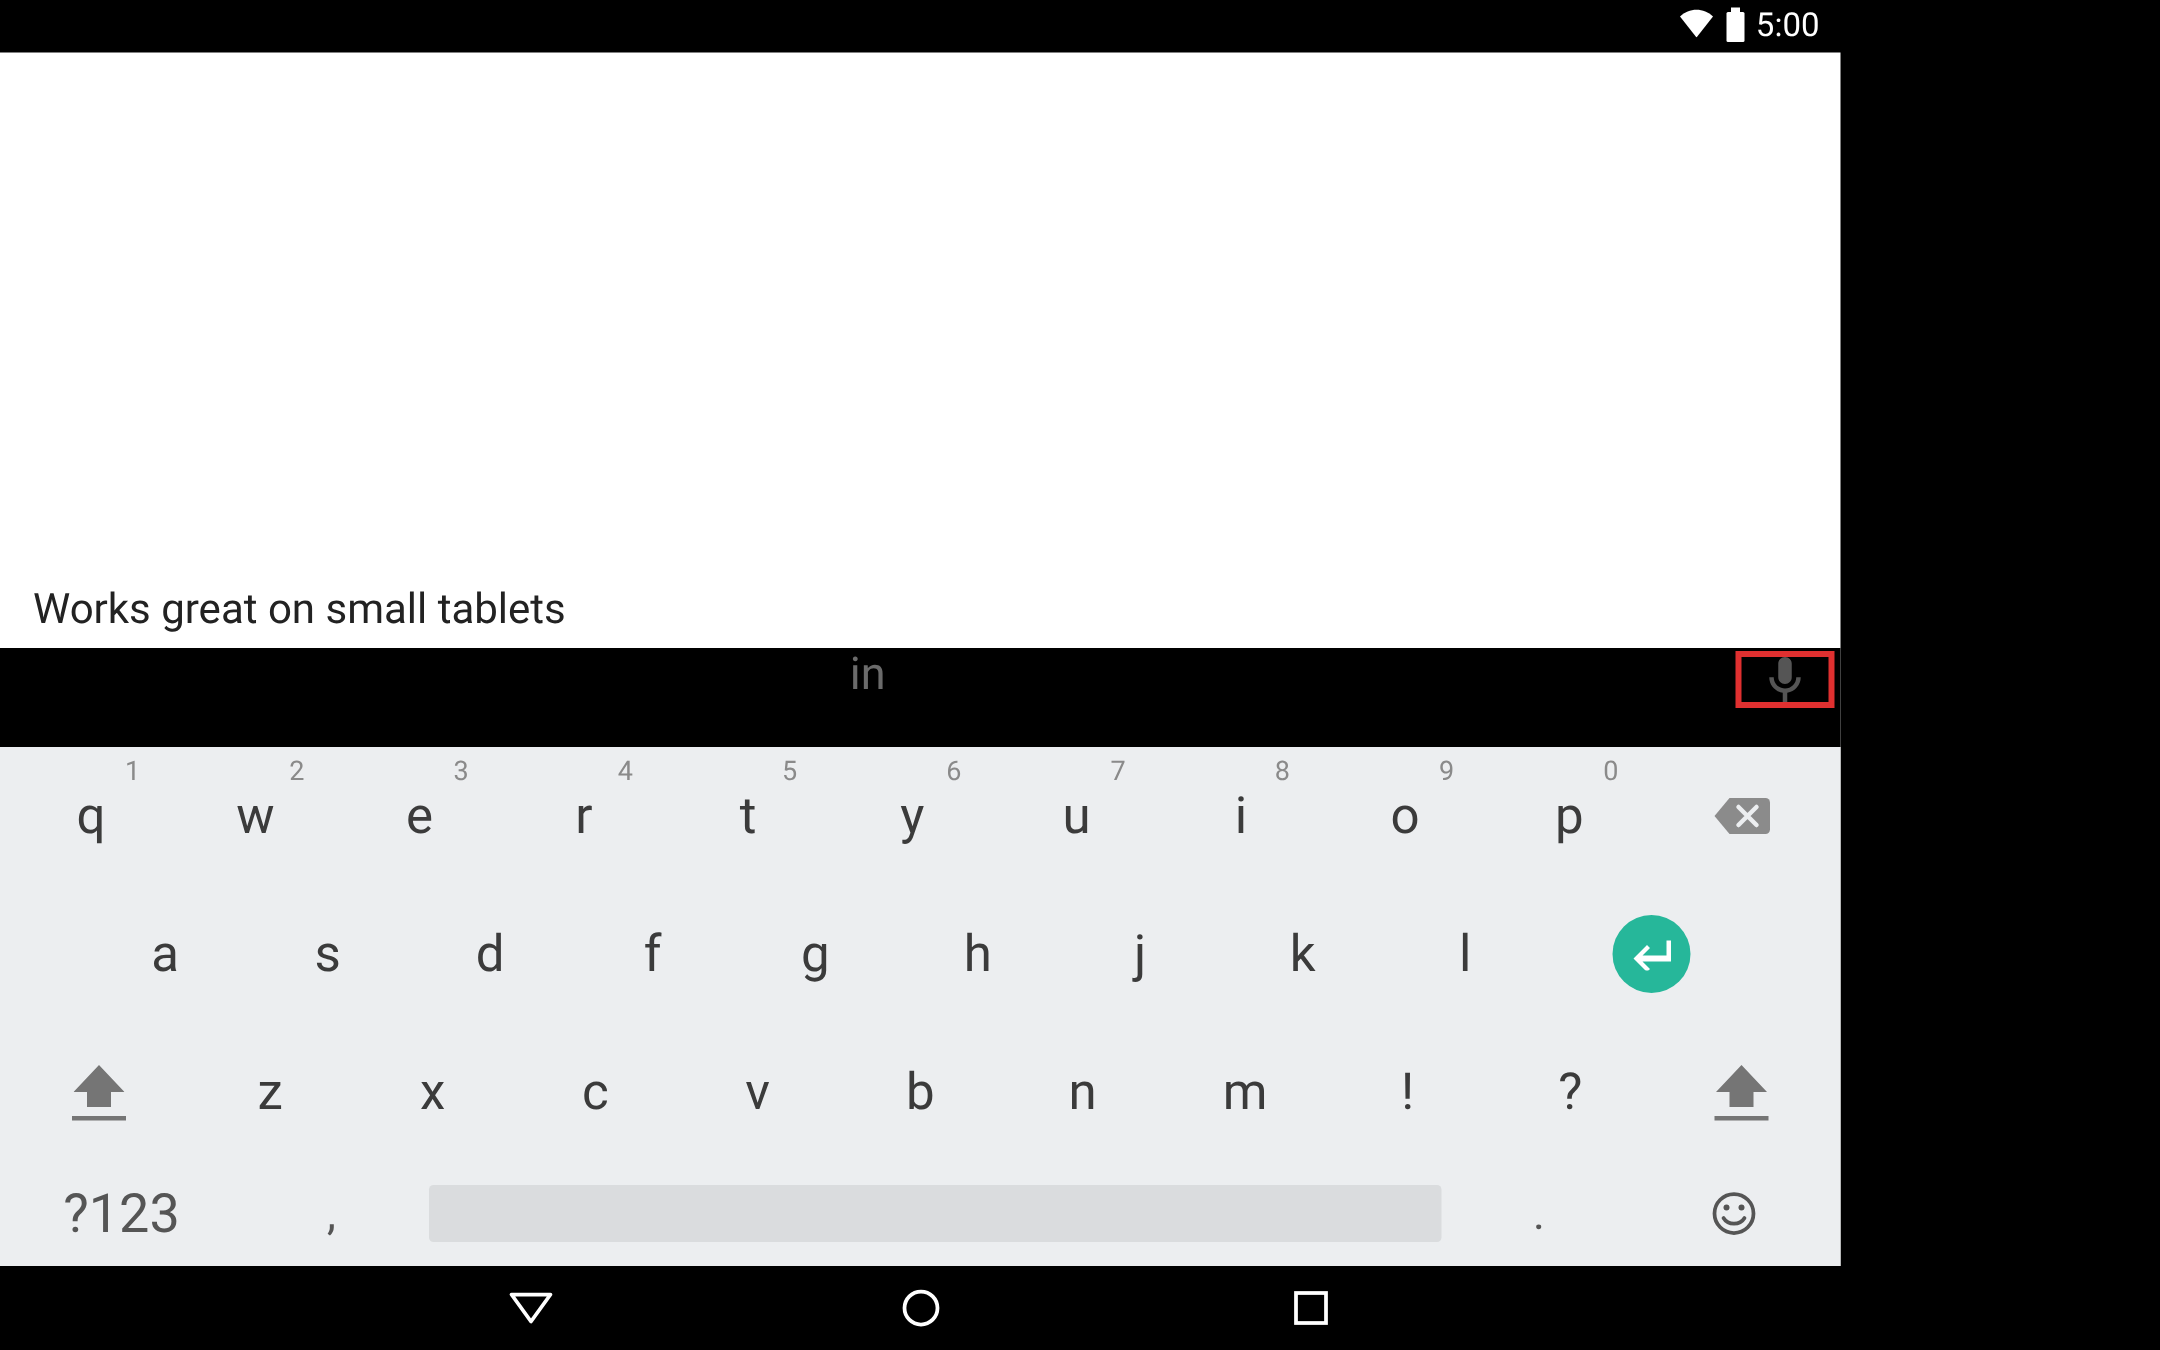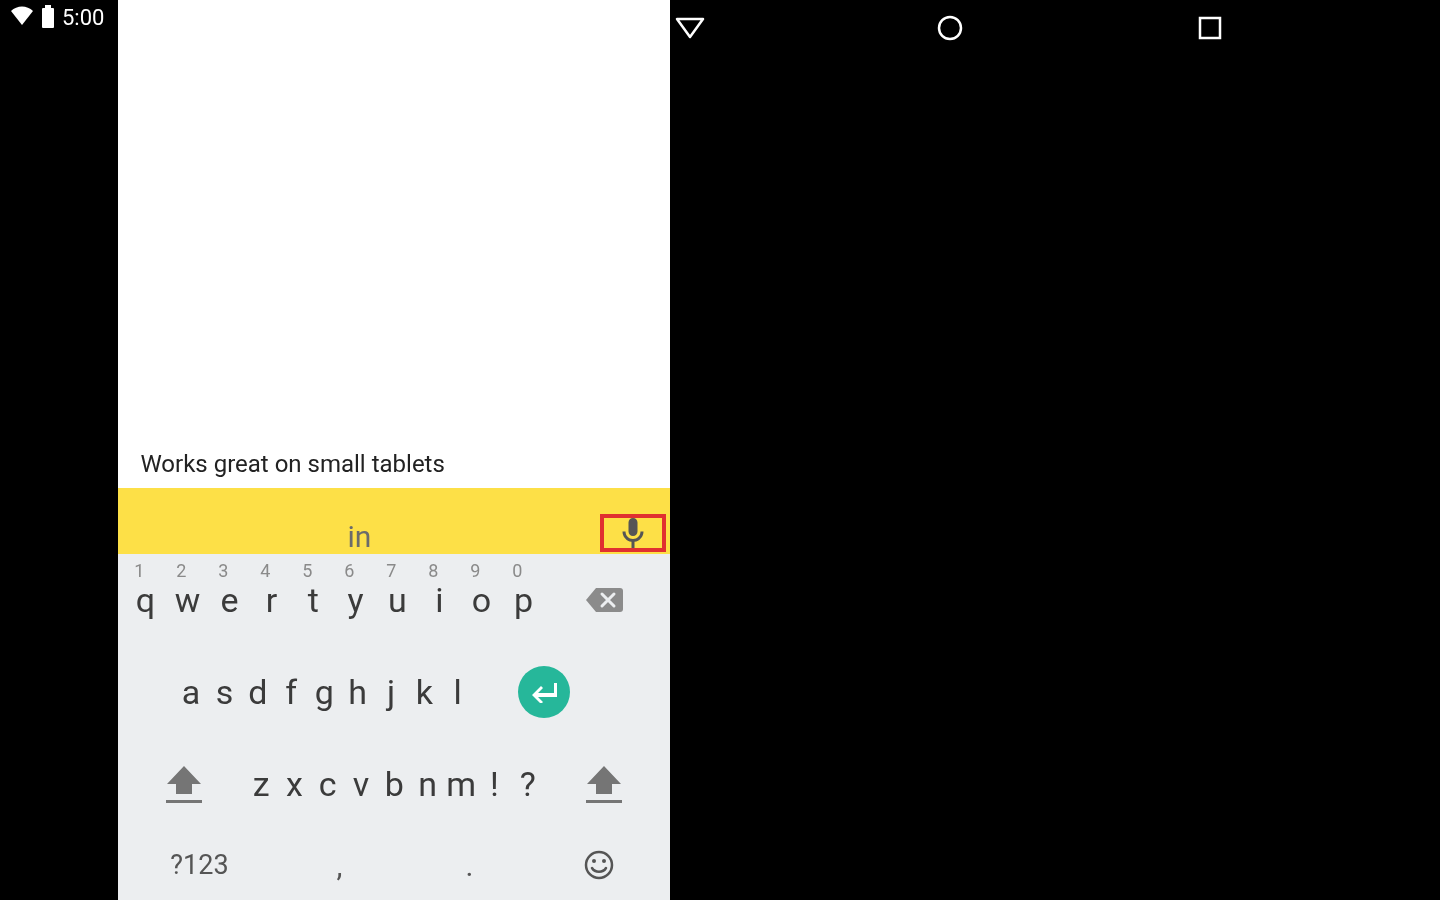--- a/index.html
+++ b/index.html
@@ -1,43 +1,43 @@
 <!DOCTYPE html>
 <html><head>
 <meta charset="utf-8">
 <style>
   * { box-sizing: border-box; margin: 0; padding: 0; font-family: Roboto, "Helvetica Neue", Arial, sans-serif; }
   html, body { width: 1440px; height: 900px; overflow: hidden; background: #000; }
-  .screen { width: 1227px; height: 900px; display: flex; flex-direction: row; }
+  .screen { width: 1227px; height: 900px; display: flex; flex-direction: column; }
 
   
   .status-bar {
     height: 35px; background: #000; color: #fff;
     display: flex; align-items: center; justify-content: flex-end;
     padding: 0 14px 0 10px; font-size: 22px; gap: 8px;
   }
   .status-time { font-weight: 400; }
   .battery-shape {
     width: 12px; height: 20px; background: #fff; border-radius: 1px; position: relative;
   }
   .battery-shape::before {
     content: ""; position: absolute; top: -3px; left: 3px; width: 6px; height: 3px; background: #fff;
   }
 
   
   .app-area { flex: 1; background: #fff; display: flex; flex-direction: column; }
   .text-field-region { flex: 1; position: relative; }
   .typed-text {
     position: absolute; left: 22px; bottom: 10px;
-    font-size: 24px; color: #222;
+    font-size: 28px; color: #222;
   }
 
   
   .suggestion-strip {
-    height: 66px; background: #fde047; display: flex; align-items: flex-end; position: relative;
+    height: 66px; background: #000000; display: flex; align-items: flex-start; position: relative;
   }
   .sugg {
     flex: 1; display: flex; align-items: center; justify-content: center;
     color: #6b6b6b; font-size: 30px; position: relative;
   }
   .sugg + .sugg::before {
     content: ""; position: absolute; left: 0; top: 15%; height: 70%;
     width: 1px; background: #d2d3d5;
   }
   .more-dots {
@@ -67,21 +67,21 @@
   .shift-tri { fill: #757575; }
   .shift-underline { width: 36px; height: 3px; background: #757575; }
   .backspace-key { width: 120px; flex: none; display:flex; align-items:center; justify-content:center; }
   .enter-key { width: 140px; flex: none; display:flex; align-items:center; justify-content:center; }
   .enter-circle {
     width: 52px; height: 52px; border-radius: 50%; background: #26b79a;
     display:flex; align-items:center; justify-content:center;
   }
 
   .row4 { height: 70px; align-items: center; }
-  .sym-key { width: 150px; flex: none; text-align:center; font-size: 27px; color:#555; }
+  .sym-key { width: 150px; flex: none; text-align:center; font-size: 36px; color:#555; }
   .comma-key, .period-key { width: 130px; flex:none; text-align:center; font-size: 30px; color:#555; }
   .space-key { flex: 1; display:flex; align-items:center; justify-content:center; }
   .space-bar { width: 100%; max-width: 860px; height: 38px; background: #dadcde; border-radius: 3px; }
   .emoji-key { width: 130px; flex:none; display:flex; align-items:center; justify-content:center; }
 
   
   .nav-bar {
     height: 56px; background: #000; display:flex; align-items:center; justify-content:center; gap: 220px;
   }
   .nav-btn { width: 40px; height: 40px; display:flex; align-items:center; justify-content:center; }

